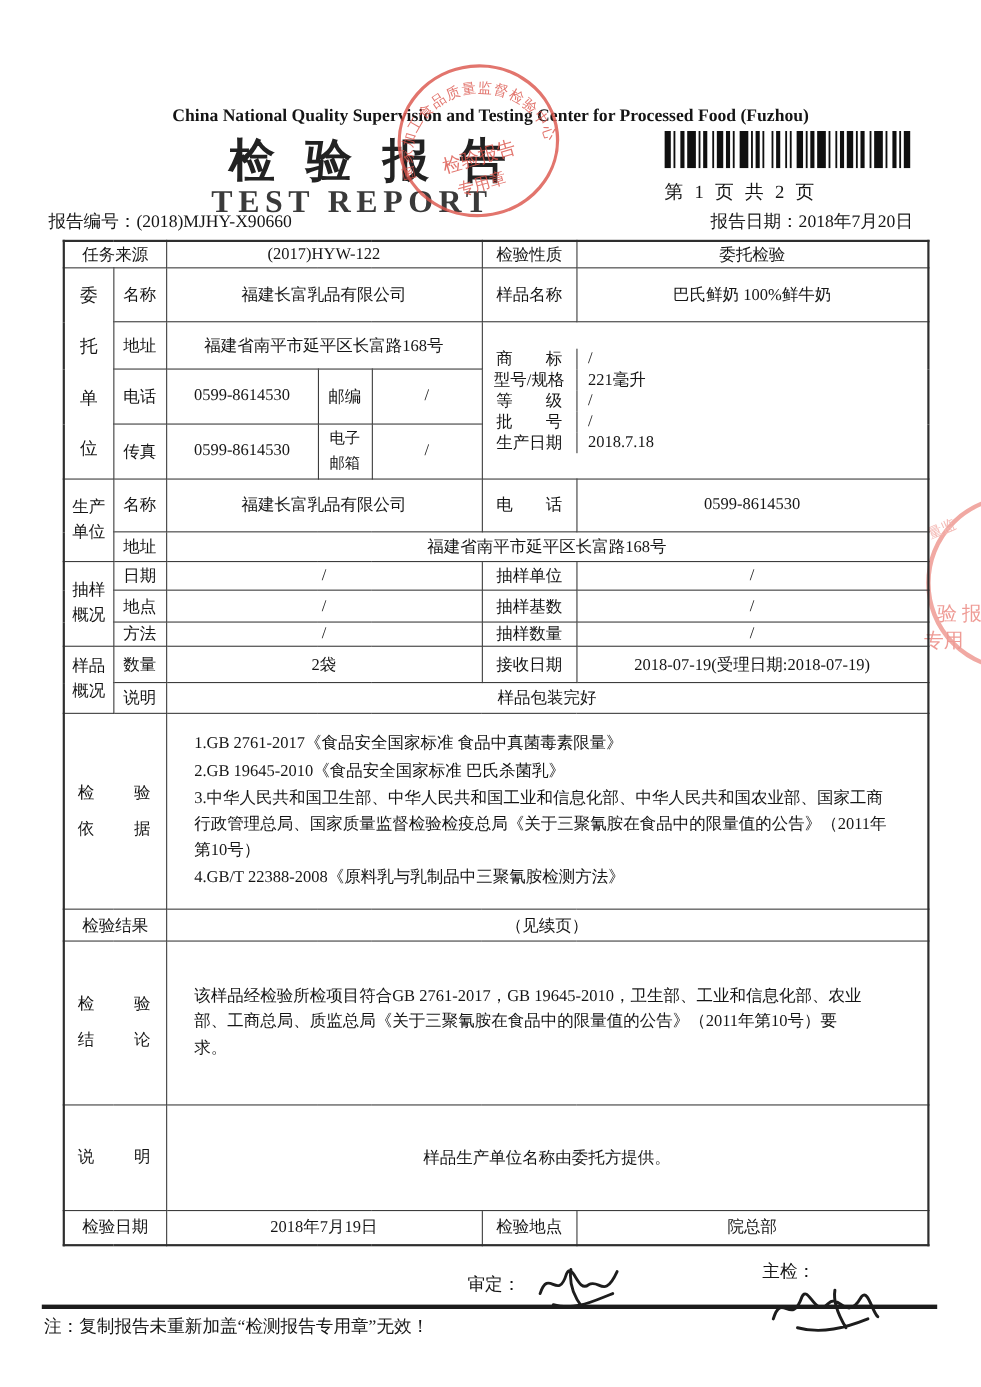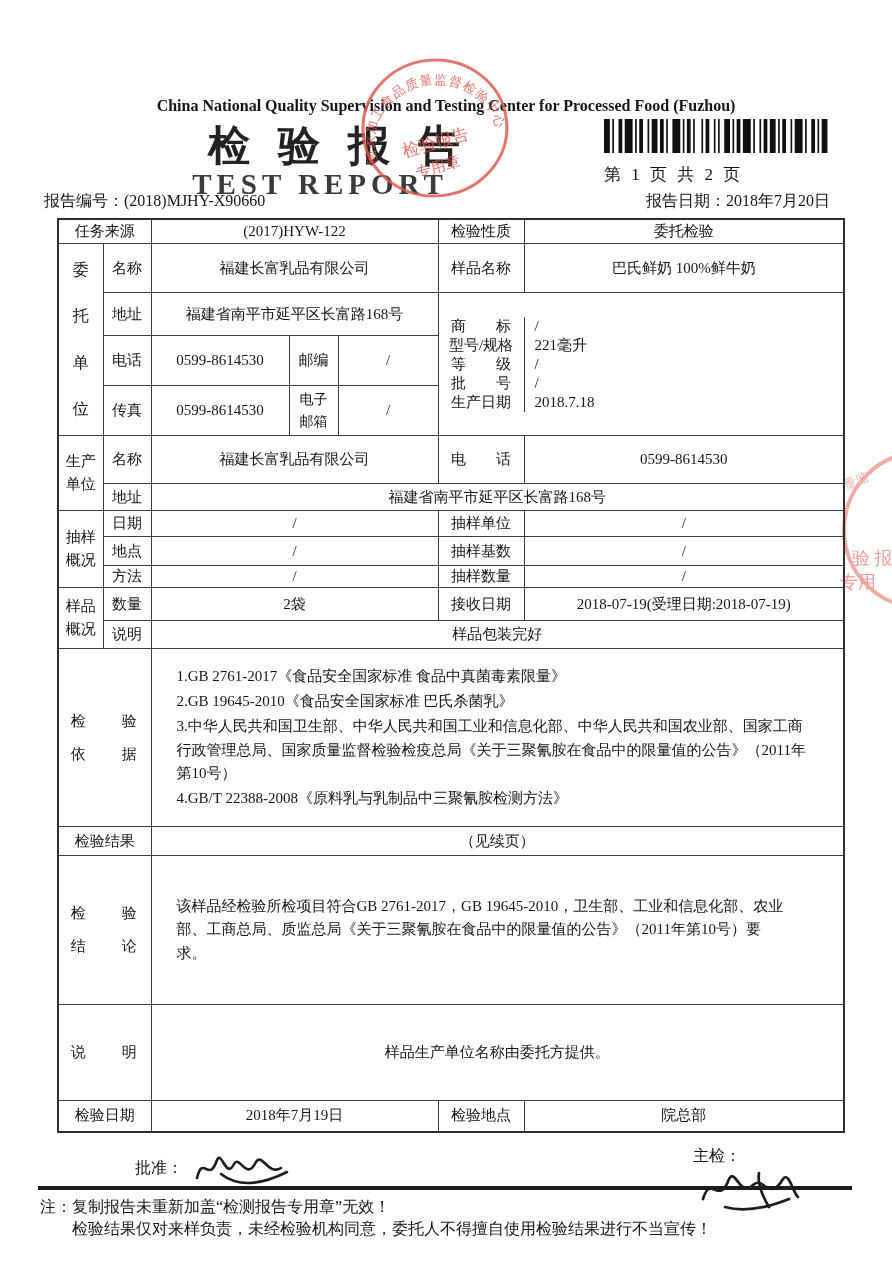--- a/index.html
+++ b/index.html
@@ -259,34 +259,33 @@
       <tr style="height:31px">
         <td class="lab" colspan="2">检验日期</td>
         <td class="val" colspan="3">2018年7月19日</td>
         <td class="lab">检验地点</td>
         <td class="val">院总部</td>
       </tr>
     </tbody>
   </table>
 
   <div class="signrow">
-    <span class="sig" style="left:78px">
-      <span>批准：</span>
-      <svg width="100" height="46" viewBox="0 0 100 46">
-        <path d="M4 32 C10 8,16 38,24 14 C29 4,33 34,41 18 C47 8,53 36,63 16 C69 6,75 30,88 22 M28 28 C46 42,70 38,94 26" fill="none" stroke="#1d1d1d" stroke-width="2.6" stroke-linecap="round"></path>
+    <span class="sig" style="left:368px">
+      <span>审定：</span>
+      <svg width="86" height="46" viewBox="0 0 86 46">
+        <path d="M8 30 C16 6,24 38,32 12 C38 0,42 30,52 22 C62 16,66 36,78 10 M20 40 C40 46,58 36,74 30 M36 8 C34 22,40 34,46 42" fill="none" stroke="#1d1d1d" stroke-width="2.6" stroke-linecap="round"></path>
       </svg>
     </span>
     <span class="sig" style="left:636px">
       <span>主检：</span>
       <svg width="104" height="46" viewBox="0 0 104 46">
         <path d="M4 32 C12 6,20 40,30 12 C36 0,42 32,54 18 C64 8,70 36,84 12 C90 4,94 26,99 30 M26 40 C48 46,70 40,90 32 M60 6 C58 18,64 30,70 40" fill="none" stroke="#1d1d1d" stroke-width="2.7" stroke-linecap="round"></path>
       </svg>
     </span>
   </div>
 
   <div class="rule"></div>
 
   <div class="notes">
     <div>注：复制报告未重新加盖“检测报告专用章”无效！</div>
-    <div class="n2">检验结果仅对来样负责，未经检验机构同意，委托人不得擅自使用检验结果进行不当宣传！</div>
   </div>
 
 </div>
 
 </body></html>

